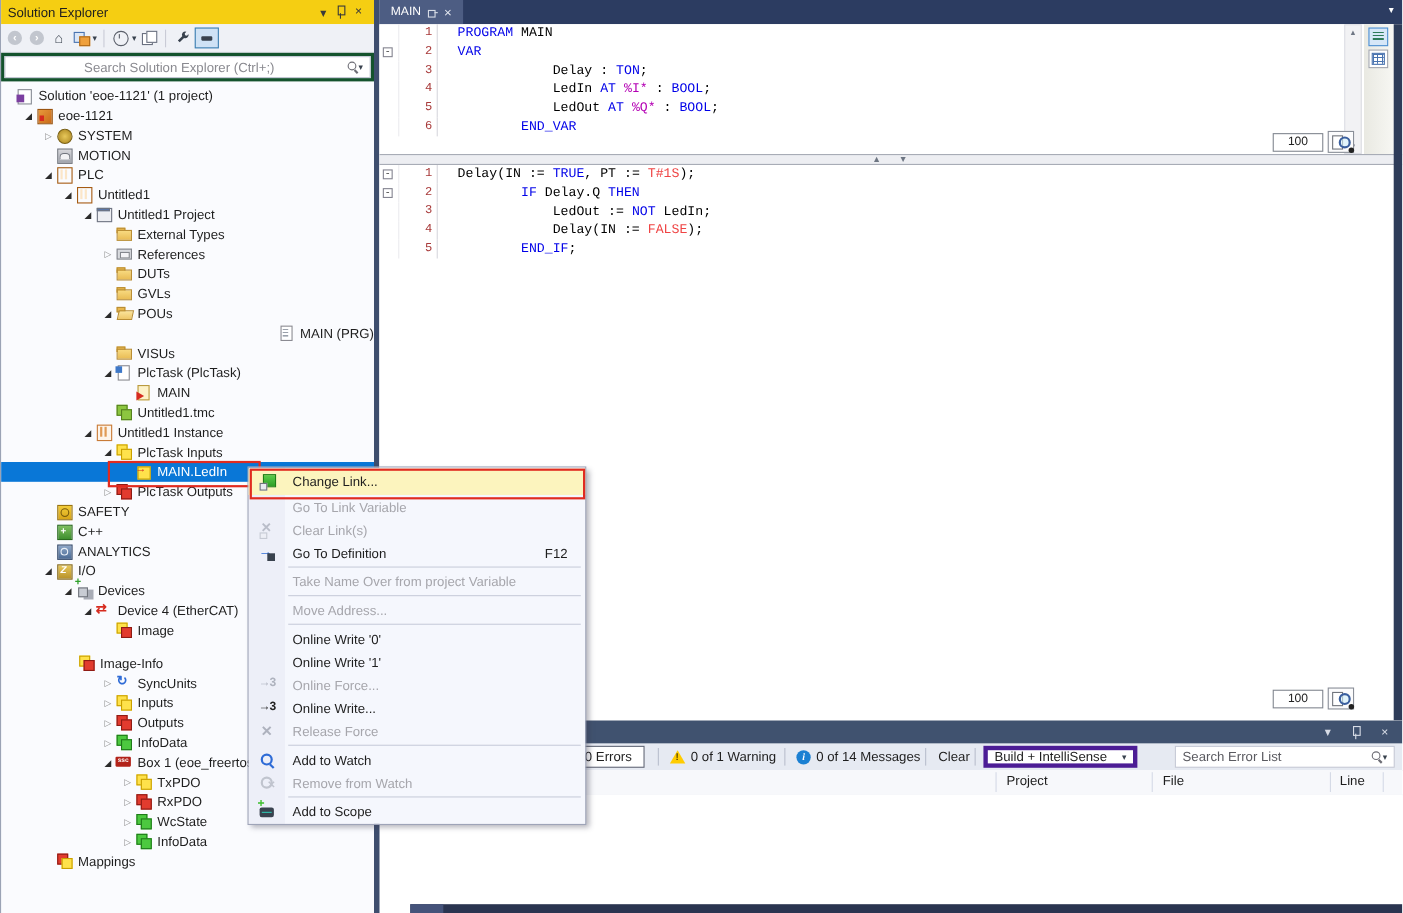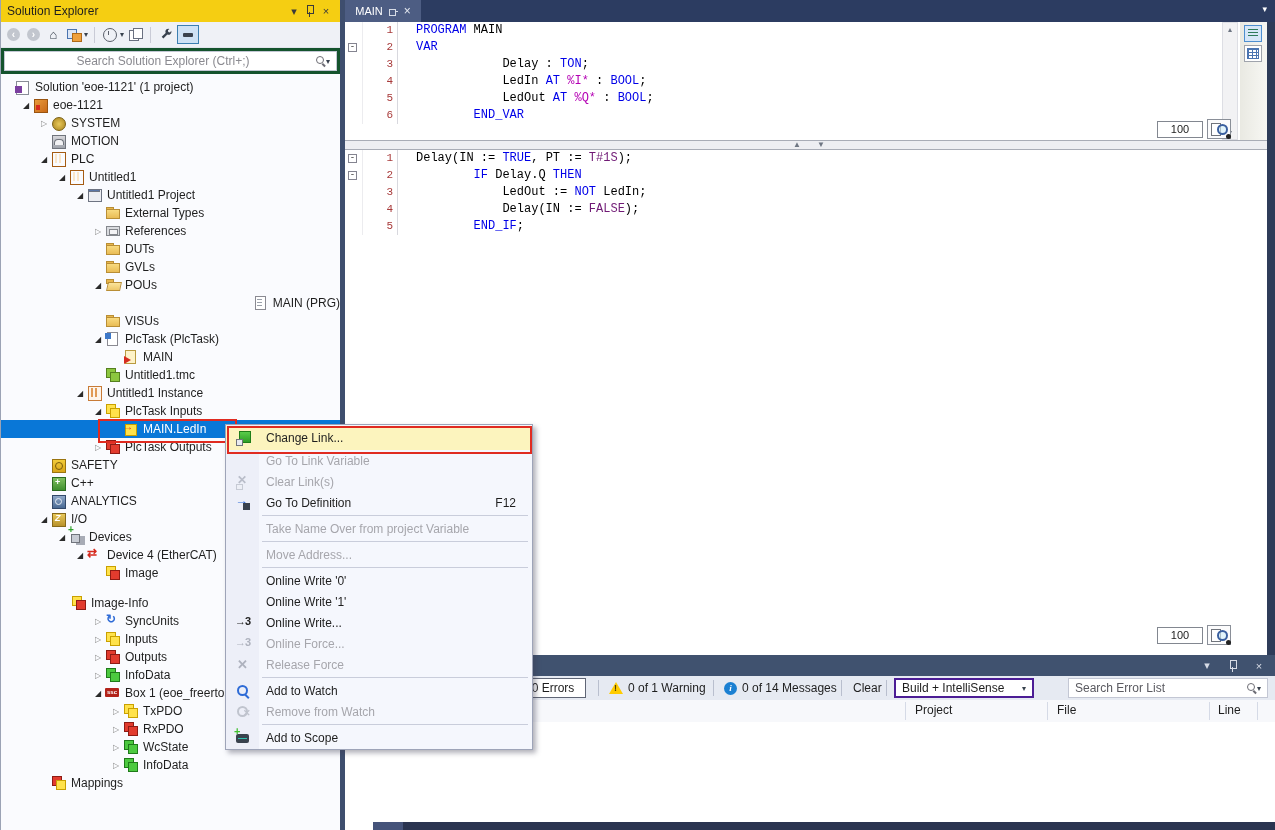--- a/index.html
+++ b/index.html
@@ -116,21 +116,21 @@
   #pane1{top:22px;height:118px;}
   #pane2{top:150px;height:505px;}
   .crow{height:17px;display:flex;align-items:stretch;font-family:"Liberation Mono","DejaVu Sans Mono",monospace;font-size:12px;line-height:17px;}
   .crow .fold{width:17px;flex:none;position:relative;border-right:1px solid #ECECEF;}
   .fbox{position:absolute;left:3px;top:4px;width:9px;height:9px;border:1px solid #848490;background:#fff;font-size:9px;line-height:7px;text-align:center;color:#333;box-sizing:border-box;}
   .crow .lnum{width:30px;flex:none;text-align:right;padding-right:4px;color:#A83A3A;font-size:11px;border-right:1px solid #D8D8DE;}
   .crow .ctext{white-space:pre;padding-left:18px;}
   .tok-kw{color:#0000E8;}
   .tok-pl{color:#000;}
   .tok-addr{color:#B400B4;}
-  .tok-lit{color:#701a75;}
+  .tok-lit{color:#ef4444;}
   
   .vscroll{position:absolute;left:877px;top:0;width:16px;height:118px;background:#F2F2F4;border:1px solid #DDDEE4;box-sizing:border-box;}
   .varrow{position:absolute;left:0;width:14px;text-align:center;font-size:8px;color:#6E7683;}
   .viewstrip{position:absolute;left:895px;top:0;width:27px;height:118px;background:linear-gradient(90deg,#E9E9E2,#F7F7F3);}
   .viewbtn{position:absolute;left:4px;width:18px;height:17px;box-sizing:border-box;background:#fff;border:1px solid #A0A4AC;}
   .viewbtn.seltd{border:1px solid #4E8FD0;background:#D6E7F8;}
   .viewbtn .lines{position:absolute;left:3px;top:3px;width:10px;height:9px;background:repeating-linear-gradient(#2E7A5A 0 1px,transparent 1px 3px);}
   .viewbtn .grid{position:absolute;left:2px;top:2px;width:12px;height:11px;background:
      repeating-linear-gradient(90deg,#4A74B0 0 1px,transparent 1px 4px),
      repeating-linear-gradient(#4A74B0 0 1px,transparent 1px 3px);border:1px solid #4A74B0;box-sizing:border-box;}
@@ -144,21 +144,21 @@
   #errorlist{position:absolute;left:373px;top:655px;width:902px;height:175px;background:#fff;}
   .el-title{position:absolute;left:0;top:0;right:0;height:21px;background:#40526F;display:flex;align-items:center;justify-content:flex-end;padding-right:8px;gap:10px;}
   .el-title .winbtn{color:#D7DCE6;}
   .el-toolbar{position:absolute;left:0;top:21px;right:0;height:24px;background:#E6EAF2;border-bottom:1px solid #C8CEDC;}
   .eltb{position:absolute;top:2px;height:20px;display:flex;align-items:center;gap:5px;font-size:12px;color:#1e1e1e;}
   .btn-errors{position:absolute;left:147px;top:2px;width:66px;height:20px;background:#fff;border:1px solid #5F6575;box-sizing:border-box;display:flex;align-items:center;justify-content:center;font-size:12px;}
   .elsep{position:absolute;top:4px;width:1px;height:16px;background:#B9BFCE;}
   .warnico{width:0;height:0;border-left:7px solid transparent;border-right:7px solid transparent;border-bottom:12px solid #FFCC00;position:relative;}
   .warnico::after{content:"!";position:absolute;left:-2px;top:1px;font-size:9px;font-weight:bold;color:#5A4500;}
   .infoico{width:13px;height:13px;border-radius:50%;background:#1B80D2;color:#fff;font-size:9px;font-weight:bold;display:flex;align-items:center;justify-content:center;font-family:"Liberation Serif",serif;font-style:italic;}
-  .combo{position:absolute;left:521px;top:2px;width:140px;height:20px;background:#fff;border:2px solid #4c1d95;box-sizing:border-box;display:flex;align-items:center;padding:0 6px;font-size:12px;}
+  .combo{position:absolute;left:521px;top:2px;width:140px;height:20px;background:#fff;border:4px solid #4c1d95;box-sizing:border-box;display:flex;align-items:center;padding:0 6px;font-size:12px;}
   .combo .caret{margin-left:auto;}
   .el-search{position:absolute;left:695px;top:2px;width:200px;height:20px;background:#fff;border:1px solid #C3C7D4;box-sizing:border-box;display:flex;align-items:center;padding:0 6px;color:#5A5A60;font-size:12px;}
   .el-header{position:absolute;left:0;top:45px;right:0;height:22px;background:#F7F8FB;border-bottom:1px solid #C8CEDC;font-size:12px;color:#1e1e1e;}
   .colhdr{position:absolute;top:3px;}
   .colsep{position:absolute;top:2px;width:1px;height:18px;background:#D5DAE6;}
   .el-content{position:absolute;left:0;top:67px;right:0;height:100px;background:#fff;}
   #bottombar{position:absolute;left:0;top:167px;width:902px;height:8px;background:#2A3450;}
   #bottombar i{position:absolute;left:0;top:0;width:30px;height:8px;background:#45537A;}
   
   #ctxmenu{position:absolute;left:225px;top:424px;width:308px;background:linear-gradient(to right,#EDEFF8 33px,#F5F7FD 33px);border:1px solid #9EA4B8;box-shadow:3px 3px 5px rgba(60,60,80,.4);z-index:50;box-sizing:border-box;padding:1px 0;}
@@ -642,31 +642,31 @@
         </div>
         <div class="msep">
           <i></i>
         </div>
         <div class="mi">
           <span class="mlabel">Online Write '0'</span>
         </div>
         <div class="mi">
           <span class="mlabel">Online Write '1'</span>
         </div>
+        <div class="mi dis">
+          <span class="mico">
+            <span class="mic mic-force3"></span>
+          </span>
+          <span class="mlabel">Online Force...</span>
+        </div>
         <div class="mi">
           <span class="mico">
             <span class="mic mic-write3"></span>
           </span>
           <span class="mlabel">Online Write...</span>
-        </div>
-        <div class="mi dis">
-          <span class="mico">
-            <span class="mic mic-force3"></span>
-          </span>
-          <span class="mlabel">Online Force...</span>
         </div>
         <div class="mi dis">
           <span class="mico">
             <span class="mic mic-release"></span>
           </span>
           <span class="mlabel">Release Force</span>
         </div>
         <div class="msep">
           <i></i>
         </div>

